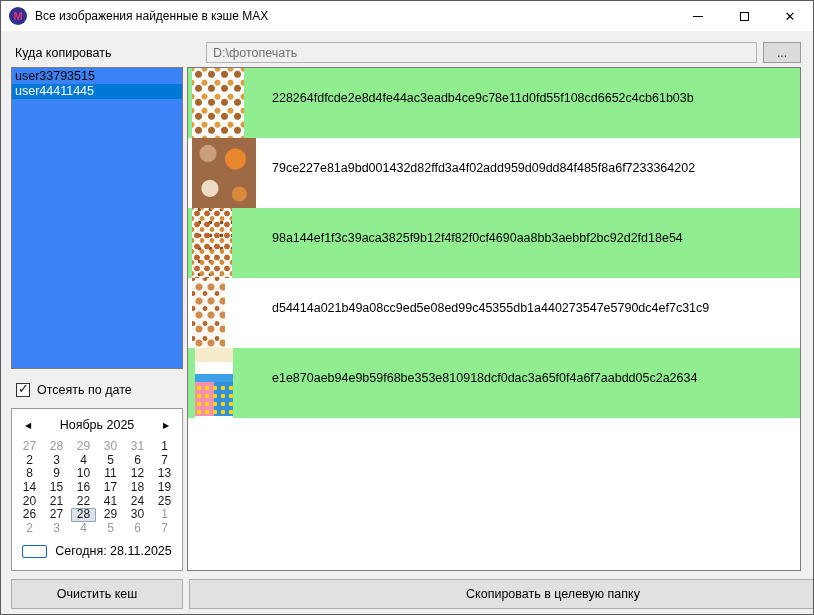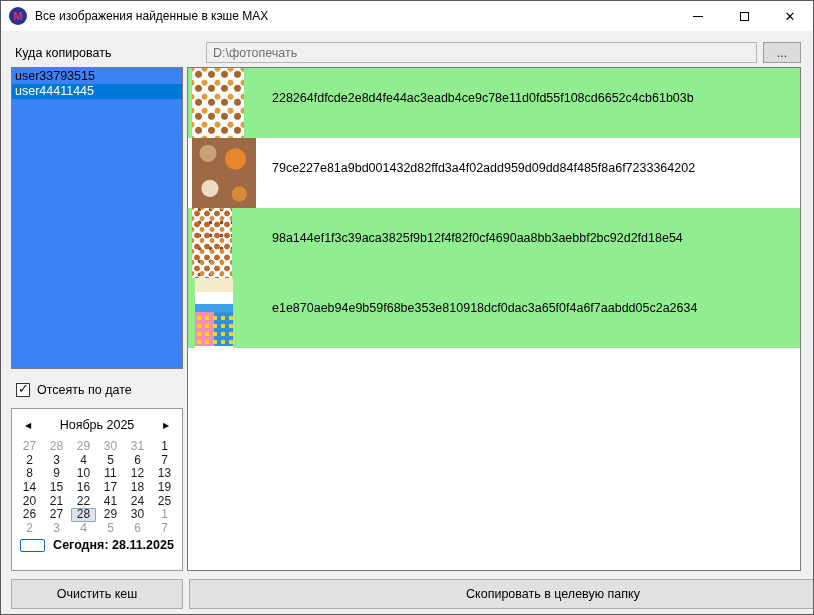--- a/index.html
+++ b/index.html
@@ -53,22 +53,22 @@
   .cal-title { font-size:12.5px; color:#000; }
   .cal-daynames { display:grid; grid-template-columns:repeat(7,1fr); padding:0 4px;
                   border-bottom:1px solid #e6e6e6; height:16px; }
   .cal-dayname { text-align:center; font-size:12px; color:#000; }
   .cal-grid { display:grid; grid-template-columns:repeat(6,1fr); grid-auto-rows:13.7px;
               padding:2px 4px 0 4px; }
   .cal-cell { text-align:center; font-size:12px; color:#1a1a1a; line-height:13.7px; cursor:default; }
   .cal-cell.muted { color:#9b9b9b; }
   .cal-cell.selected { background:#dde3ea; border:1px solid #8fa7bc; border-radius:1px;
                        line-height:11.5px; margin:0 1px; }
-  .cal-footer { position:absolute; left:0; bottom:18px; width:100%; display:flex;
-                align-items:center; justify-content:center;font-weight:bold; }
+  .cal-footer { position:absolute; left:0; bottom:12px; width:100%; display:flex;
+                align-items:center; justify-content:center; }
   .today-box { width:25px; height:13px; border:1px solid #1a66b3; border-radius:2px; background:#fff; }
   .today-label { margin-left:8px; font-size:12.5px; color:#000; }
 
   
   .btn { position:absolute; height:30px; background:#e1e1e1; border:1px solid #adadad;
          font-size:12.5px; color:#000; text-align:center; cursor:default;
          font-family:"Liberation Sans", sans-serif; }
   .clear-btn { left:10px; top:578px; width:172px; }
   .copy-btn { left:188px; top:578px; width:728px; }
 
@@ -216,19 +216,23 @@
         <span class="hash">228264fdfcde2e8d4fe44ac3eadb4ce9c78e11d0fd55f108cd6652c4cb61b03b</span>
       </div>
       <div class="img-row">
         <div class="thumb thumb-pumpkin-brown"></div>
         <span class="hash">79ce227e81a9bd001432d82ffd3a4f02add959d09dd84f485f8a6f7233364202</span>
       </div>
       <div class="img-row green">
         <div class="thumb thumb-sticker-small"></div>
         <span class="hash">98a144ef1f3c39aca3825f9b12f4f82f0cf4690aa8bb3aebbf2bc92d2fd18e54</span>
       </div>
+      <div class="img-row">
+        <div class="thumb thumb-sticker-sparse"></div>
+        <span class="hash">d54414a021b49a08cc9ed5e08ed99c45355db1a440273547e5790dc4ef7c31c9</span>
+      </div>
       <div class="img-row green">
         <div class="thumb thumb-color-pages"></div>
         <span class="hash">e1e870aeb94e9b59f68be353e810918dcf0dac3a65f0f4a6f7aabdd05c2a2634</span>
       </div>
     </div>
 
 </div>
 
 </body></html>

